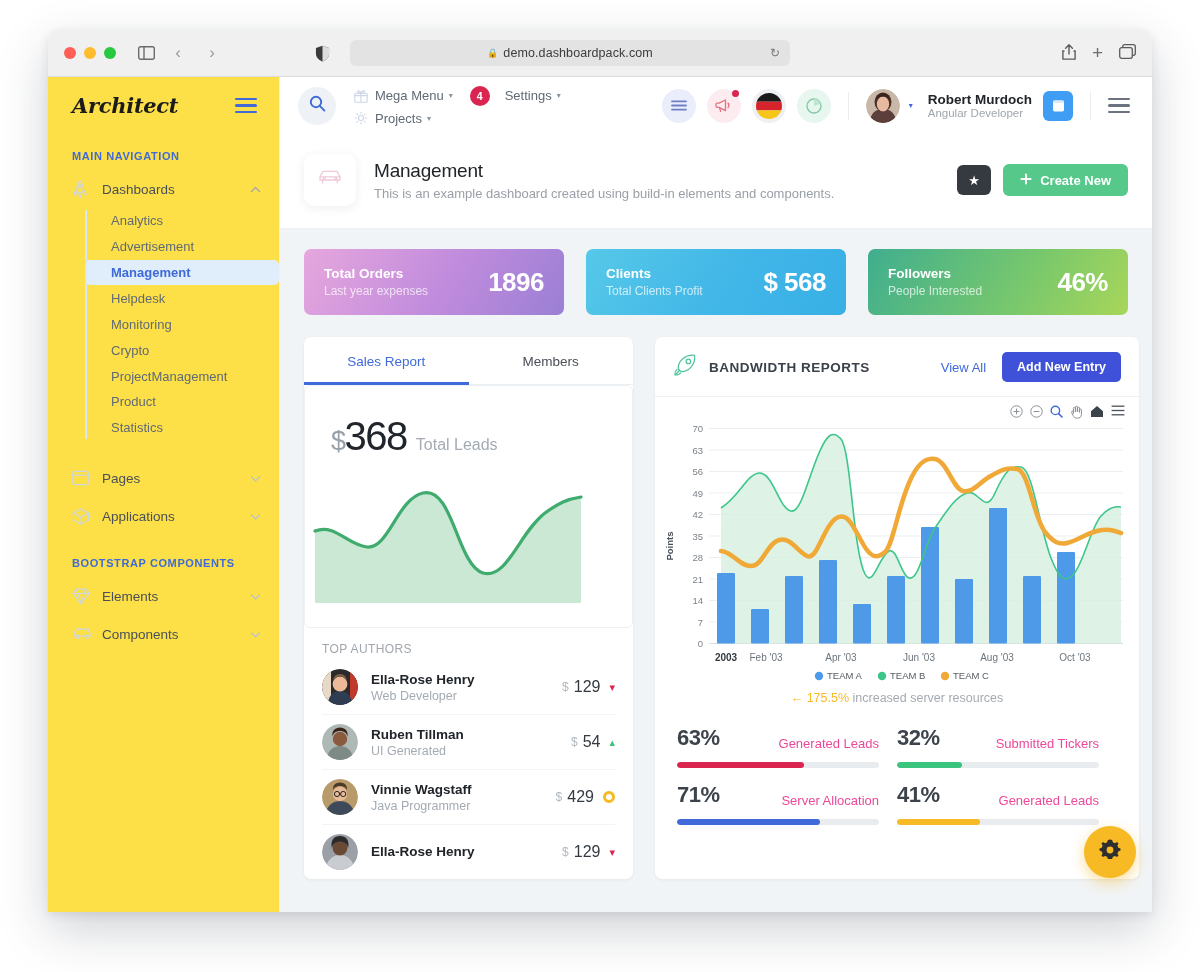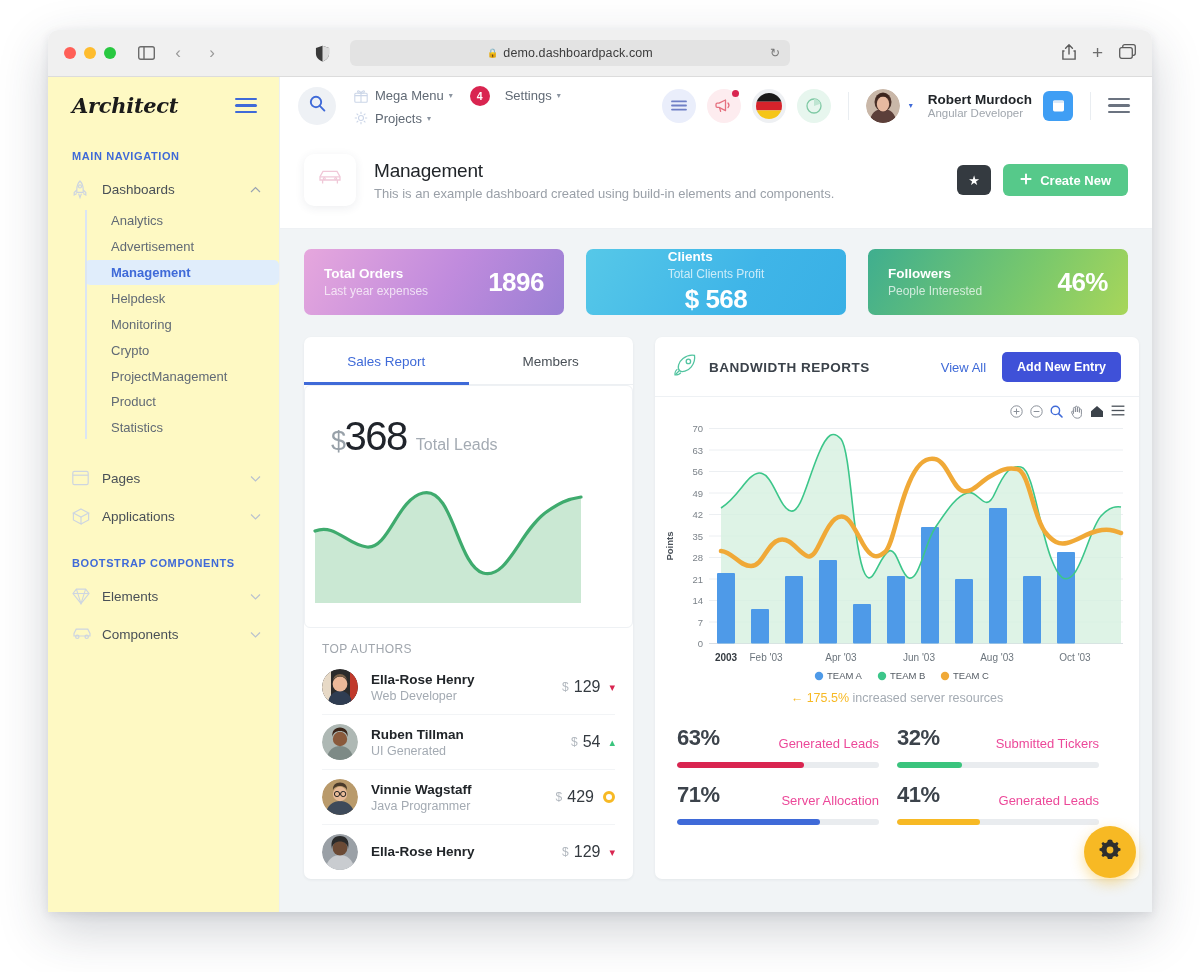--- a/index.html
+++ b/index.html
@@ -37,21 +37,21 @@
   .lock { font-size: 9px; margin-right: 5px; color: #555; }
   .reload { position: absolute; right: 10px; font-size: 12px; color: #777; }
   .chrome-right { display: flex; align-items: center; gap: 16px; color: #6d6d6d; font-size: 15px; margin-left: auto; }
   .shield { width: 15px; height: 17px; }
 
   
   #app { display: flex; height: 835px; background: #f1f4f6; }
 
   
   #sidebar {
-    width: 232px; background: #fef9c3; flex: none;
+    width: 232px; background: #fde047; flex: none;
     border-right: 1px solid #edf0f3; position: relative;
   }
   .brand { height: 57px; display: flex; align-items: center; justify-content: space-between; padding: 0 22px 0 24px; }
   .brand-logo { font-family: "DejaVu Serif", serif; font-style: italic; font-weight: 700; font-size: 21px; color: #1b1b1b; letter-spacing: -.3px; }
   .burger { display: flex; flex-direction: column; gap: 4px; cursor: pointer; }
   .burger i { display: block; width: 22px; height: 2.6px; background: #3f6ad8; border-radius: 2px; }
   .nav-head { font-size: 11px; font-weight: 700; color: #3f6ad8; letter-spacing: .6px; padding: 16px 0 8px 24px; }
   .nav-item { display: flex; align-items: center; height: 38px; padding: 0 18px 0 24px; color: #495057; font-size: 13.5px; cursor: pointer; position: relative; }
   .nav-item .ico { width: 30px; color: #ccd4e0; display: flex; align-items: center; }
   .nav-item .chev { margin-left: auto; color: #b9c2cf; font-size: 10px; }
@@ -94,21 +94,21 @@
   .create-btn { height: 32px; border-radius: 6px; background: #56c98a; color: #fff; font-size: 13px; font-weight: 700; display: flex; align-items: center; gap: 8px; padding: 0 17px; cursor: pointer; }
 
   .pad { padding: 20px 24px 0 24px; }
   .stats { display: flex; gap: 22px; }
   .stat { flex: 1; height: 66px; border-radius: 7px; display: flex; align-items: center; padding: 0 20px; color: #fff; }
   .stat .sl { flex: 1; }
   .stat .s1 { font-size: 13.5px; font-weight: 700; line-height: 1.25; }
   .stat .s2 { font-size: 12px; opacity: .72; margin-top: 1px; }
   .stat .sv { font-size: 26px; font-weight: 700; letter-spacing: -.5px; }
   .st-purple { background: linear-gradient(120deg,#e6a7dd 0%,#c08bdd 55%, #9a7fd4 100%); }
-  .st-blue { background: linear-gradient(120deg,#56c8e8 0%,#3fb5e8 60%,#39b0e5 100%); flex-direction: column; }
+  .st-blue { background: linear-gradient(120deg,#56c8e8 0%,#3fb5e8 60%,#39b0e5 100%); }
   .st-green { background: linear-gradient(120deg,#3fae8f 0%,#79c86c 60%,#a8d65a 100%); }
 
   .panels { display: flex; gap: 22px; margin-top: 22px; }
   .card { background: #fff; border-radius: 7px; box-shadow: 0 1px 3px rgba(55,65,90,.07); }
   .left-card { width: 329px; flex: none; }
   .right-card { flex: 1; }
 
   .tabs { display: flex; border-bottom: 1px solid #edf0f3; }
   .tab { flex: 1; text-align: center; font-size: 13.5px; color: #495057; padding: 17px 0 15px; cursor: pointer; position: relative; }
   .tab.active { color: #3f6ad8; }

